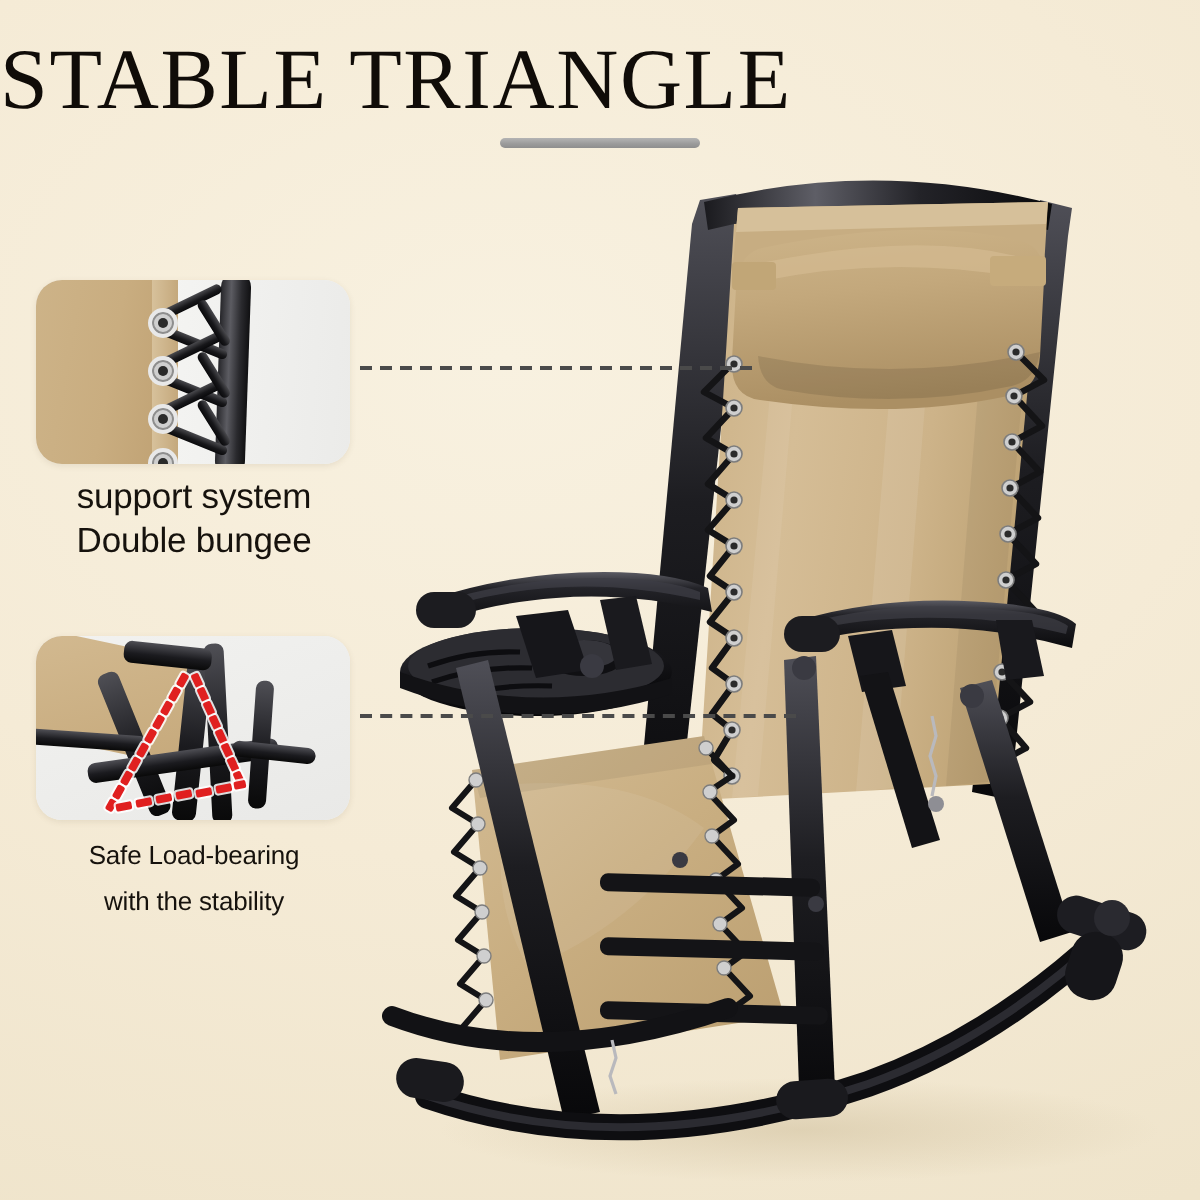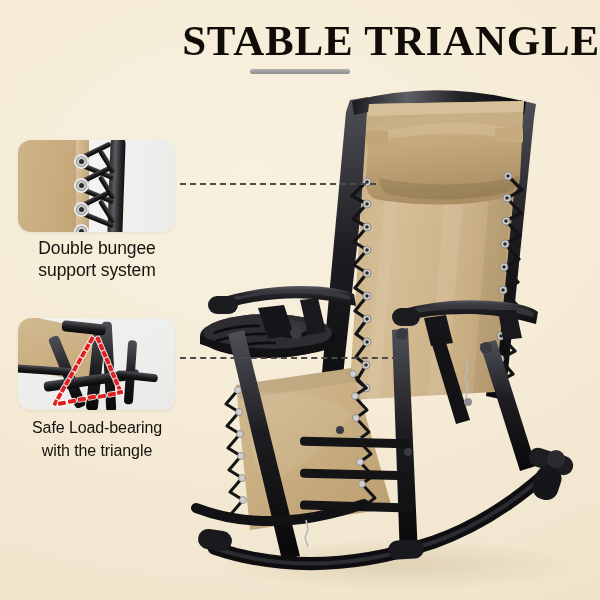--- a/index.html
+++ b/index.html
@@ -20,28 +20,27 @@
     background:
       radial-gradient(ellipse 115% 80% at 42% 30%, #f8f1e0 0%, #f5ebd6 52%, #efe4cb 100%);
     overflow: hidden;
   }
 
   
   .title {
     position: absolute;
     left: 0; right: 0;
     top: 19px;
-    text-align: right;
+    text-align: left;
     font-family: "Liberation Serif", "DejaVu Serif", serif;
-    font-weight: bold;
+    font-weight: normal;
     font-size: 43px;
     letter-spacing: 0.8px;
     color: #100c08;
     line-height: 1;
-    padding-left: 46px;
   }
   .title-rule {
     position: absolute;
     left: 250px;
     top: 69px;
     width: 100px;
     height: 5px;
     border-radius: 3px;
     background: linear-gradient(180deg, #b4b4b4 0%, #9c9c9c 55%, #8e8e8e 100%);
   }
@@ -64,21 +63,21 @@
     width: 192px;
     left: -17px;
     text-align: center;
     font-size: 17.5px;
     line-height: 21.5px;
     color: #16120d;
     letter-spacing: -0.1px;
   }
   #callout-1 { left: 18px; top: 140px; }
   #callout-2 { left: 18px; top: 318px; }
-  #callout-2 .callout-caption { font-size: 16px; line-height: 23px; }
+  #callout-2 .callout-caption { font-size: 13px; line-height: 23px; }
 
   
   .connector {
     position: absolute;
     height: 0;
     border-top: 2px dashed #4a4a4a;
   }
   #connector-1 { left: 180px; top: 183px; width: 196px; }
   #connector-2 { left: 180px; top: 357px; width: 218px; }
 
@@ -442,22 +441,22 @@
           <span class="gcore"></span>
         </div>
       <div class="grommet" style="left:56px; top:62px;">
           <span class="gcore"></span>
         </div>
       <div class="grommet" style="left:56px; top:84px;">
           <span class="gcore"></span>
         </div>
     </div>
     <div class="callout-caption">
+      <div>support system</div>
       <div>Double bungee</div>
-      <div>support system</div>
     </div>
   </div>
 
   <div class="callout" id="callout-2">
     <div class="callout-box">
       <div class="c2-bg"></div>
       <div class="c2-mesh"></div>
 
       <div class="c2-bar" style="left:72px; top:8px;  width:12px; height:84px; transform:rotate(6deg);"></div>
       <div class="c2-bar" style="left:86px; top:4px;  width:10px; height:90px; transform:rotate(-3deg);"></div>
@@ -491,17 +490,17 @@
       <div class="tri-dash" style="left:40px; top:84px; width:8px; transform:rotate(-11deg);"></div>
       <div class="tri-dash" style="left:50px; top:82px; width:8px; transform:rotate(-11deg);"></div>
       <div class="tri-dash" style="left:60px; top:80px; width:8px; transform:rotate(-11deg);"></div>
       <div class="tri-dash" style="left:70px; top:78px; width:8px; transform:rotate(-11deg);"></div>
       <div class="tri-dash" style="left:80px; top:77px; width:8px; transform:rotate(-11deg);"></div>
       <div class="tri-dash" style="left:90px; top:75px; width:8px; transform:rotate(-11deg);"></div>
       <div class="tri-dash" style="left:99px; top:73px; width:6px; transform:rotate(-11deg);"></div>
     </div>
     <div class="callout-caption">
       <div>Safe Load-bearing</div>
-      <div>with the triangle</div>
+      <div>with the stability</div>
     </div>
   </div>
 
 </div>
 
 </body></html>

